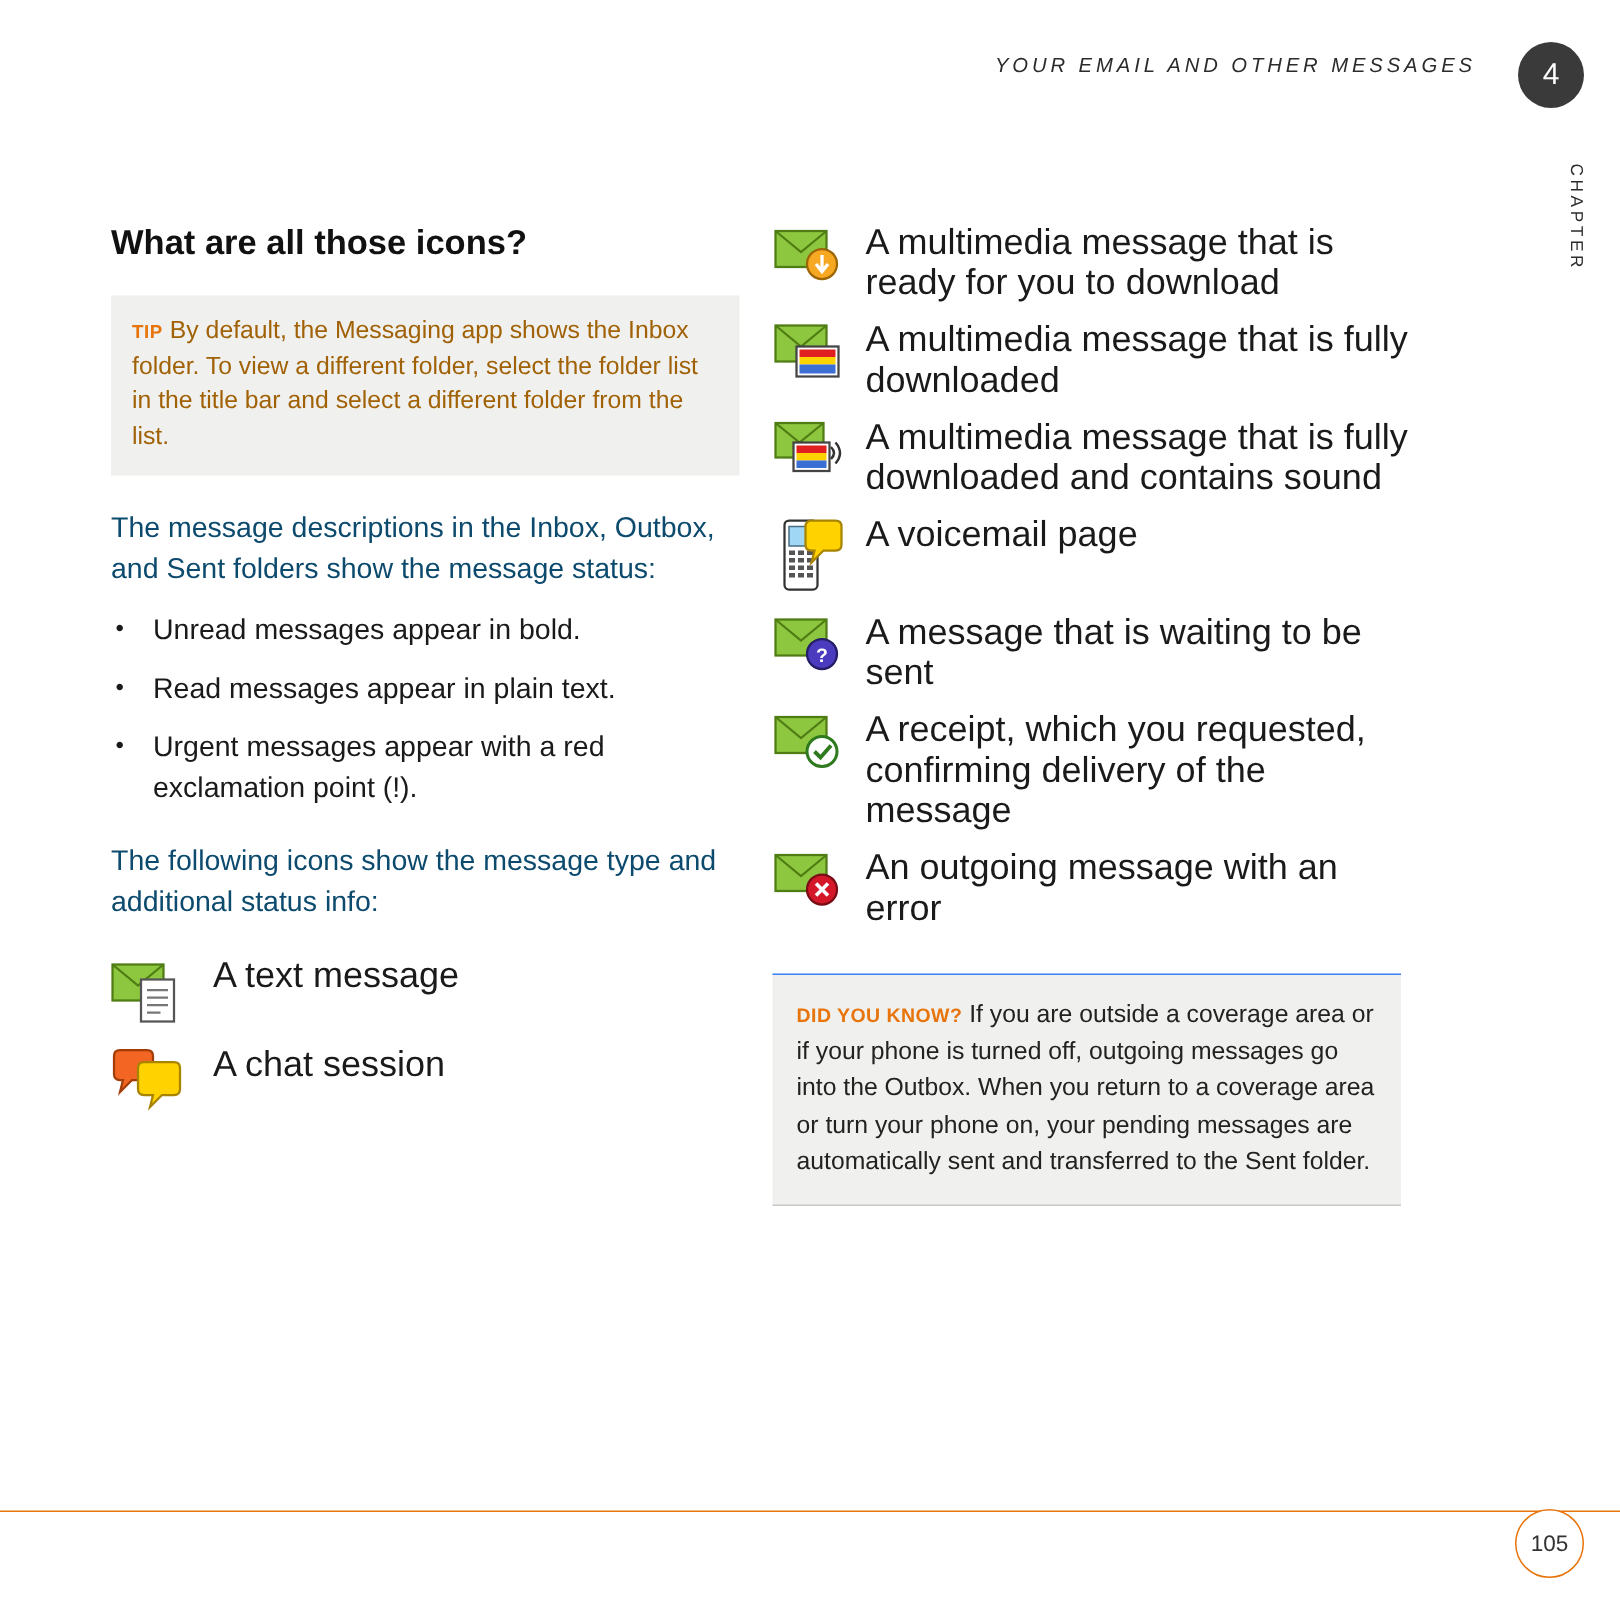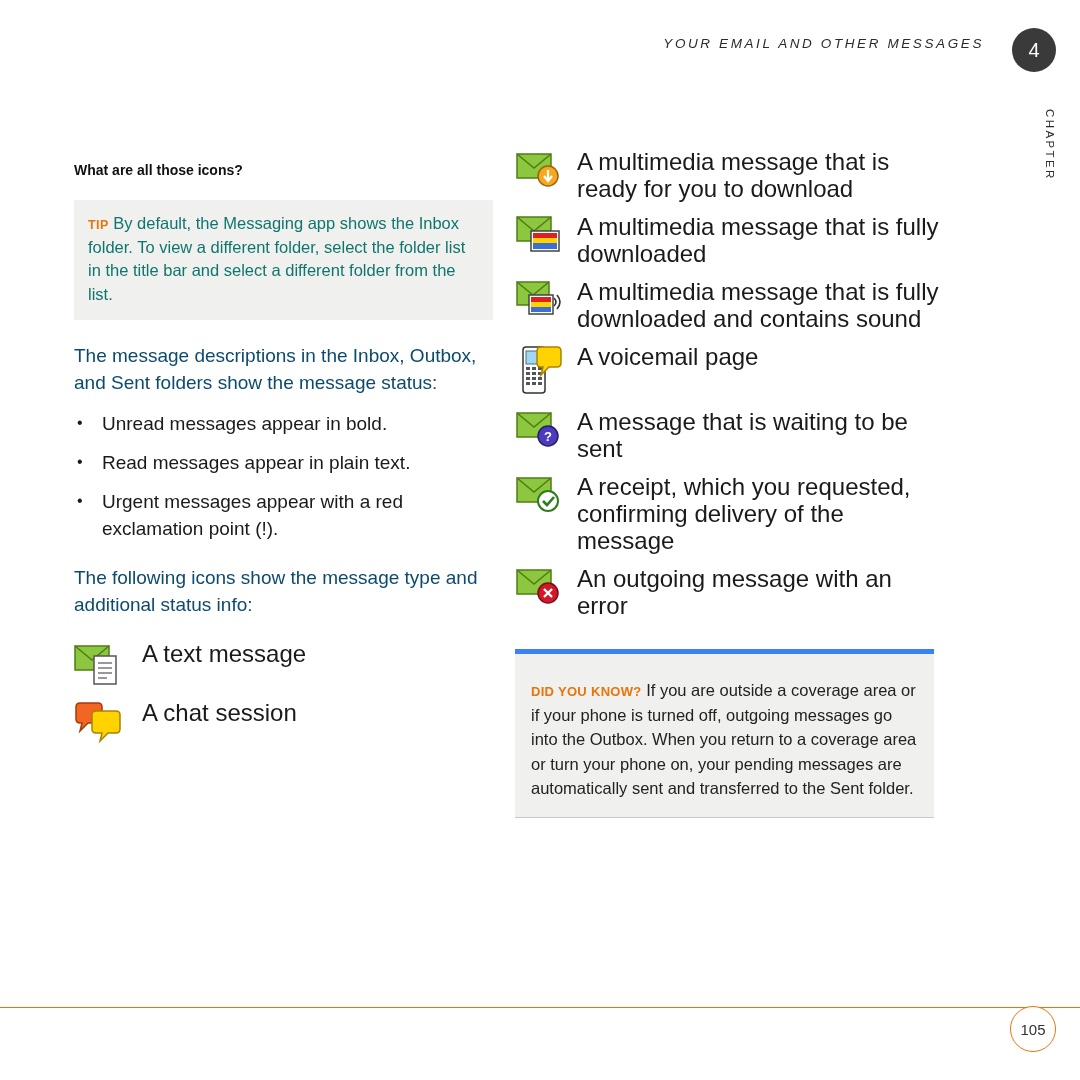--- a/index.html
+++ b/index.html
@@ -65,43 +65,43 @@
     width: 420px;
   }
   .col-right {
     position: absolute;
     left: 515px;
     top: 148px;
     width: 425px;
   }
 
   h2.section-title {
-    font-size: 14px;
+    font-size: 23px;
     font-weight: bold;
-    margin: 14px 0 22px 0;
+    margin: 0 0 22px 0;
     color: #111;
   }
 
   
   .tipbox {
     background: #f0f0ee;
     padding: 12px 14px 14px 14px;
     width: 391px;
     box-sizing: content-box;
   }
   .tipbox .tip-label {
     color: #e8740c;
     font-weight: bold;
     font-size: 12.5px;
     letter-spacing: 0.4px;
   }
   .tipbox .tip-text {
     font-size: 16.5px;
     line-height: 23.5px;
-    color: #0f766e;
+    color: #a16207;
   }
 
   
   .body-para {
     font-size: 19px;
     line-height: 27px;
     color: #0c4a6e;
     margin: 22px 0 0 0;
   }
   ul.bullets {
@@ -146,23 +146,23 @@
   }
   .left-icon-list {
     margin-top: 22px;
   }
   .left-icon-list .icon-cell { width: 68px; min-width: 68px; }
 
   
   .dykbox {
     margin-top: 30px;
     background: #f0f0ee;
-    border-top: 5px solid #3b82f6;
+    border-top: 1px solid #3b82f6;
     border-bottom: 1px solid #c9c9c6;
-    padding: 24px 16px 16px 16px;
+    padding: 14px 16px 16px 16px;
     width: 387px;
   }
   .dyk-label {
     color: #e8740c;
     font-weight: bold;
     font-size: 13px;
     letter-spacing: 0.3px;
   }
   .dyk-text {
     font-size: 16.5px;

